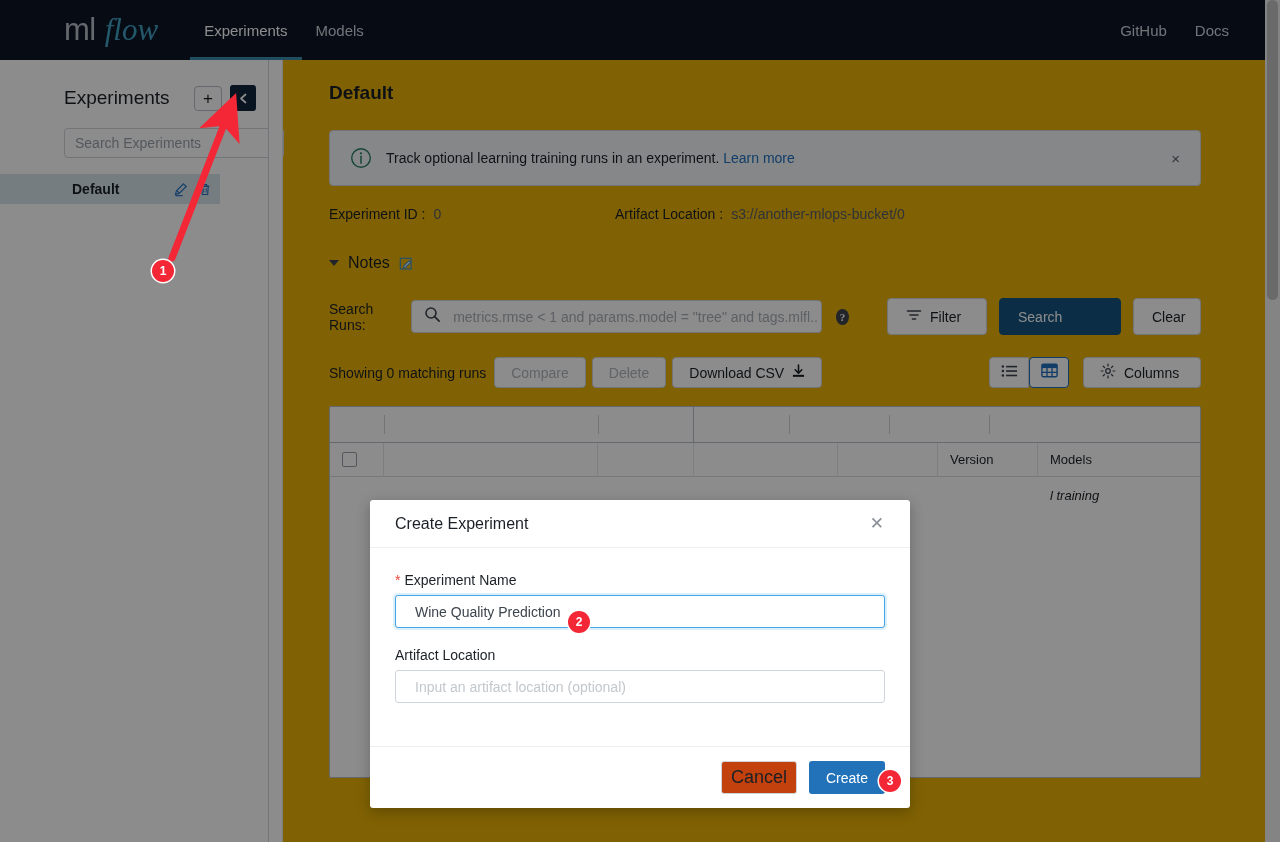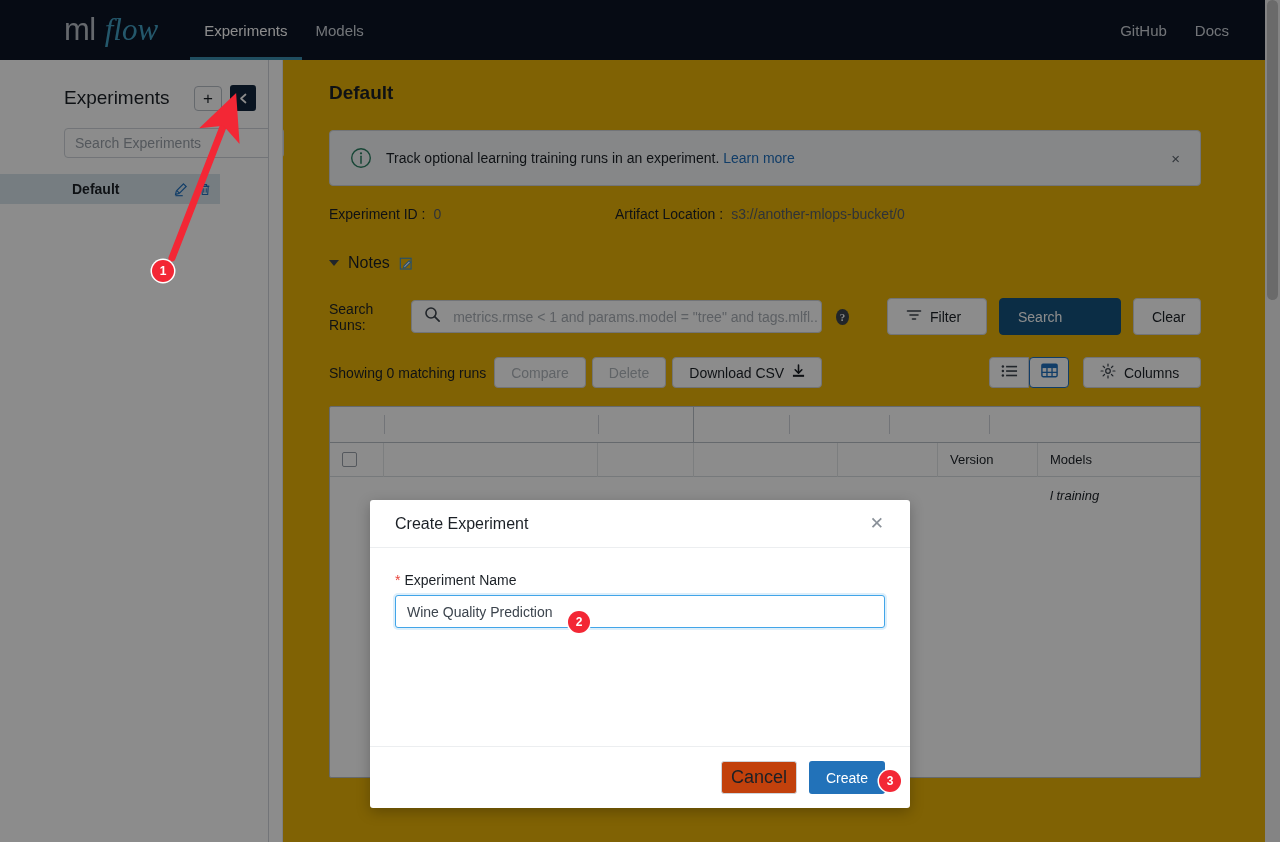--- a/index.html
+++ b/index.html
@@ -507,21 +507,21 @@
     margin-bottom: 7px;
     display: block;
   }
   .req-star { color: #e8443b; margin-right: 4px; }
   .form-input {
     width: 490px; height: 33px;
     border: 1px solid #cfd4da;
     border-radius: 3px;
     font-size: 14px;
     color: #3c444d;
-    padding: 0 11px;
+    padding: 0 19px;
     outline: none;
     background: #ffffff;
     font-family: "Liberation Sans", sans-serif;
   }
   .form-input::placeholder { color: #c3c8cd; }
   .form-input.focused {
     border-color: #42a5e8;
     box-shadow: 0 0 0 2px rgba(66,165,232,0.18);
   }
   .form-group { margin-bottom: 19px; position: relative; }
@@ -817,20 +817,24 @@
       <div class="modal-title">Create Experiment</div>
       <div class="modal-x">✕</div>
     </div>
     <div class="modal-body">
       <div class="form-group">
         <label class="form-label">
           <span class="req-star">*</span><span>Experiment Name</span>
         </label>
         <input class="form-input focused" type="text" value="Wine Quality Prediction" style="">
       </div>
+      <div class="form-group">
+        <label class="form-label">Artifact Location</label>
+        <input class="form-input" type="text" placeholder="Input an artifact location (optional)" style="">
+      </div>
     </div>
     <div class="modal-foot">
       <button class="btn-cancel">Cancel</button>
       <button class="btn-create">Create</button>
     </div>
   </div>
 
   <div id="annots">
     <svg width="1280" height="842" style="position:absolute;left:0;top:0" aria-hidden="true">
       <defs>

